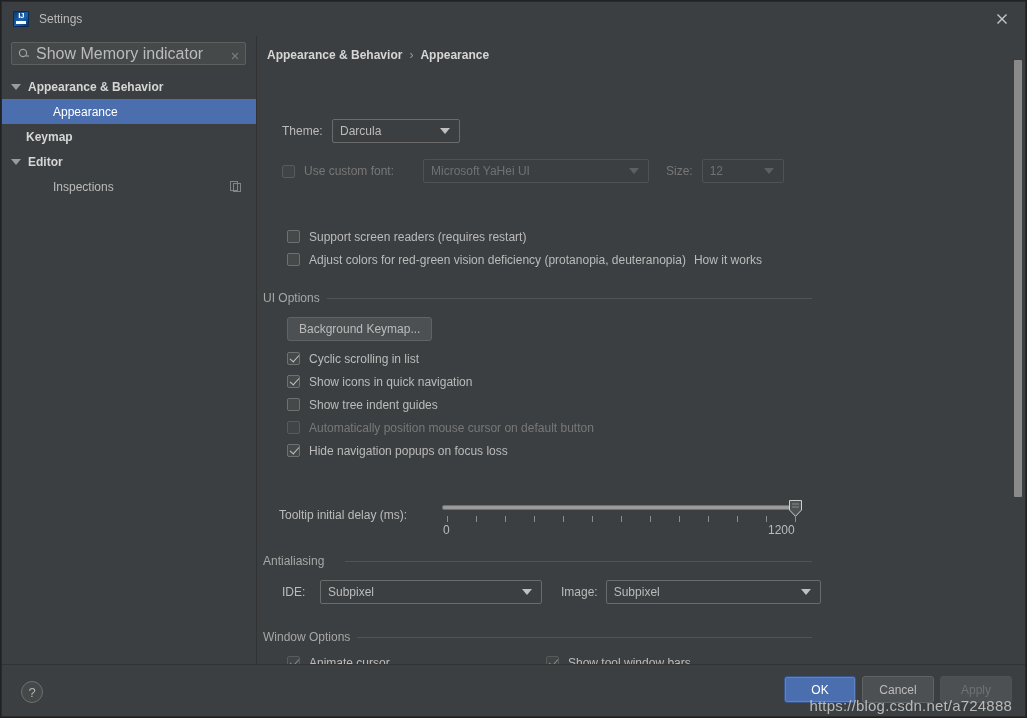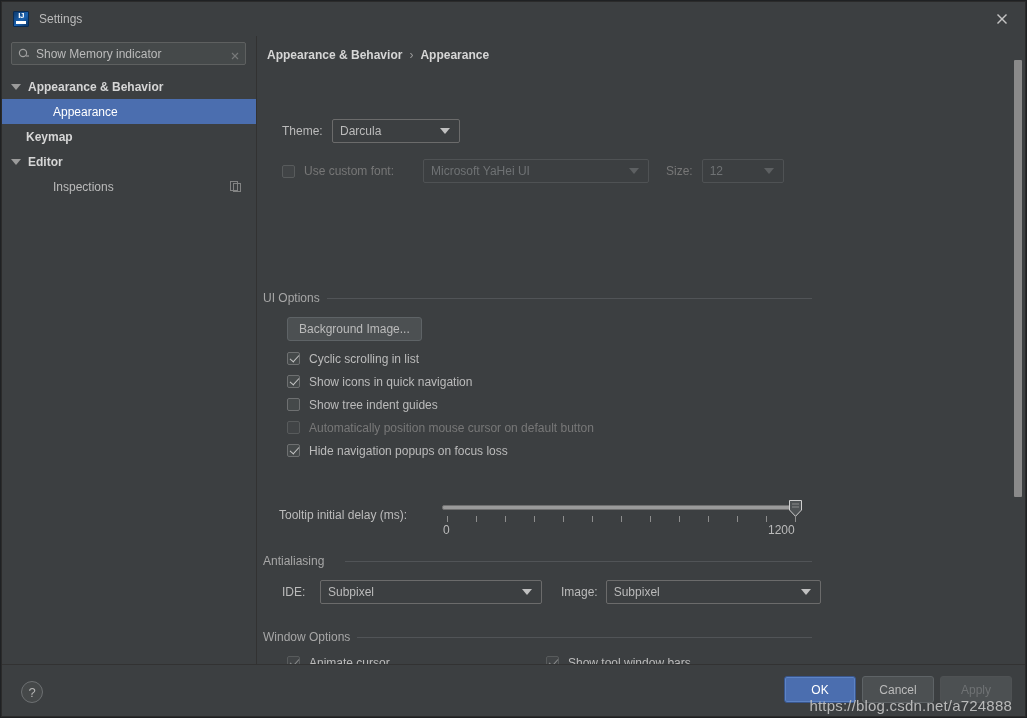--- a/index.html
+++ b/index.html
@@ -80,21 +80,21 @@
     background: #45494a;
     border: 1px solid #5e6060;
     border-radius: 2px;
     display: flex;
     align-items: center;
     padding: 0 4px 0 5px;
   }
   .search-ico { width: 14px; height: 14px; flex: 0 0 14px; margin-right: 5px; }
   .search-input-text {
     flex: 1 1 auto;
-    font-size: 12px;
+    font-size: 16px;
     color: #bbbbbb;
     white-space: nowrap;
     overflow: hidden;
   }
   .search-clear { width: 12px; height: 12px; flex: 0 0 12px; opacity: .6; cursor: pointer; }
 
   .tree { margin-top: 9px; font-size: 12px; }
   .tree-row {
     height: 25px;
     display: flex;
@@ -412,28 +412,39 @@
             <span class="ctext">Microsoft YaHei UI</span>
             <span class="arrow"></span>
           </div>
           <span class="lbl-r dim" style="margin-left:17px; margin-right:9px;">Size:</span>
           <div class="combo disabled" style="width:82px;">
             <span class="ctext">12</span>
             <span class="arrow"></span>
           </div>
         </div>
 
+        <div style="position:absolute; left:30px; top:153px;">
+          <div class="cbrow">
+            <span class="cb"></span>
+            <span class="txt">Support screen readers (requires restart)</span>
+          </div>
+          <div class="cbrow">
+            <span class="cb"></span>
+            <span class="txt">Adjust colors for red-green vision deficiency (protanopia, deuteranopia)</span>
+            <span class="txt link" style="margin-left:8px;">How it works</span>
+          </div>
+        </div>
 
         <div class="section" style="position:absolute; left:6px; top:219px; width:549px;">
           <span class="stxt">UI Options</span>
           <span class="sline"></span>
         </div>
 
         <div class="btn" style="position:absolute; left:30px; top:245px;">
-          <span>Background Image...</span>
+          <span>Background Keymap...</span>
         </div>
 
         <div style="position:absolute; left:30px; top:275px;">
           <div class="cbrow">
             <span class="cb checked"></span>
             <span class="txt">Cyclic scrolling in list</span>
           </div>
           <div class="cbrow">
             <span class="cb checked"></span>
             <span class="txt">Show icons in quick navigation</span>

